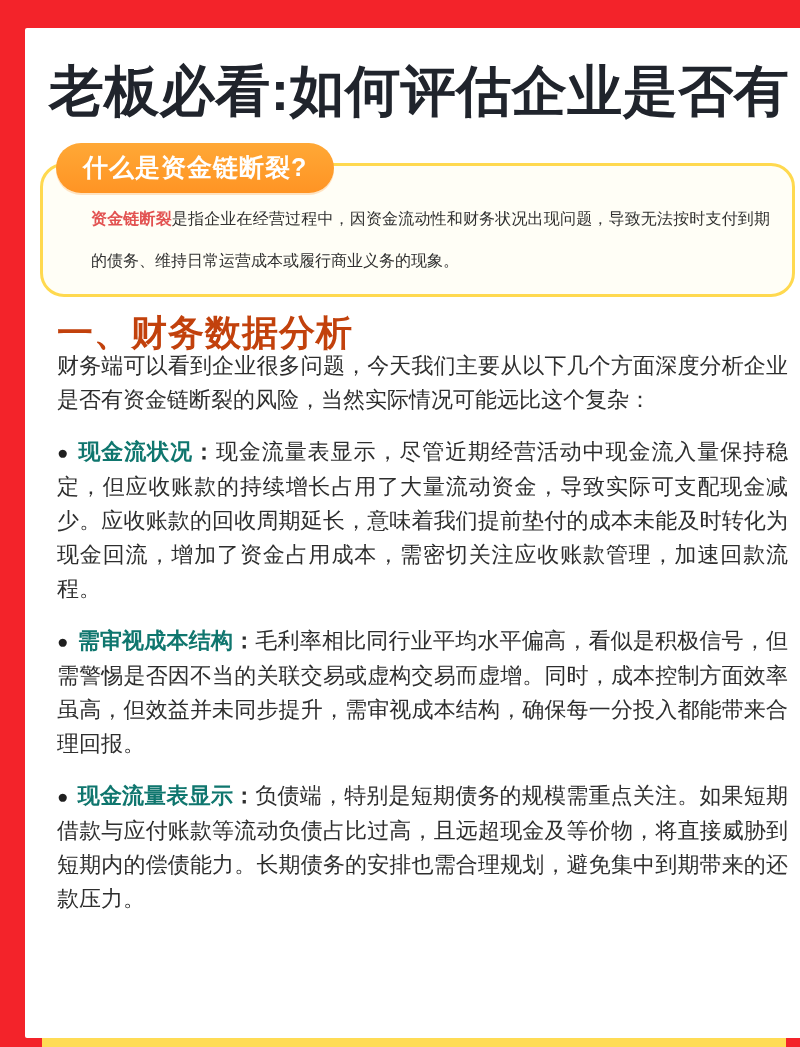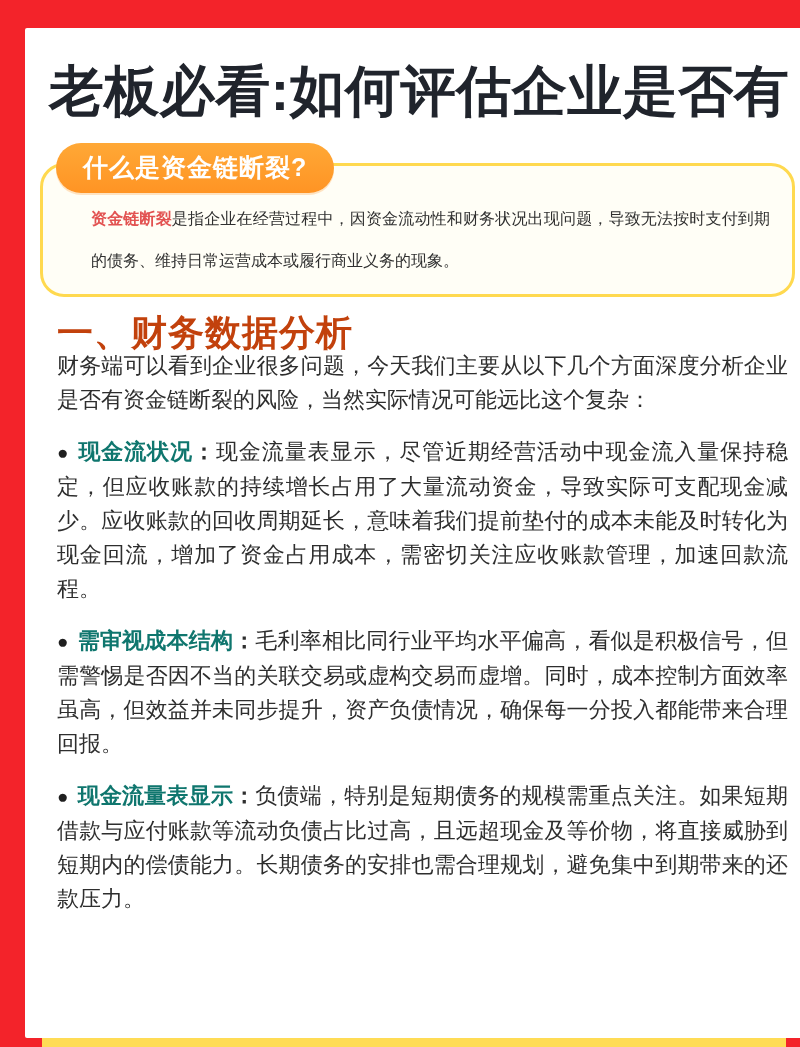--- a/index.html
+++ b/index.html
@@ -108,18 +108,18 @@
     <div class="badge">什么是资金链断裂?</div>
     <p class="info-text"><span class="info-hl">资金链断裂</span><span>是指企业在经营过程中，因资金流动性和财务状况出现问题，导致无法按时支付到期的债务、维持日常运营成本或履行商业义务的现象。</span></p>
   </div>
 
   <div class="content">
     <h2 class="section-heading">一、财务数据分析</h2>
     <p class="intro">财务端可以看到企业很多问题，今天我们主要从以下几个方面深度分析企业是否有资金链断裂的风险，当然实际情况可能远比这个复杂：</p>
 
     <p class="bullet"><span class="marker">●</span><span class="kw">现金流状况</span><span class="sep">：</span><span>现金流量表显示，尽管近期经营活动中现金流入量保持稳定，但应收账款的持续增长占用了大量流动资金，导致实际可支配现金减少。应收账款的回收周期延长，意味着我们提前垫付的成本未能及时转化为现金回流，增加了资金占用成本，需密切关注应收账款管理，加速回款流程。</span></p>
 
-    <p class="bullet"><span class="marker">●</span><span class="kw">需审视成本结构</span><span class="sep">：</span><span>毛利率相比同行业平均水平偏高，看似是积极信号，但需警惕是否因不当的关联交易或虚构交易而虚增。同时，成本控制方面效率虽高，但效益并未同步提升，资产负债情况，确保每一分投入都能带来合理回报。</span></p>
+    <p class="bullet"><span class="marker">●</span><span class="kw">需审视成本结构</span><span class="sep">：</span><span>毛利率相比同行业平均水平偏高，看似是积极信号，但需警惕是否因不当的关联交易或虚构交易而虚增。同时，成本控制方面效率虽高，但效益并未同步提升，需审视成本结构，确保每一分投入都能带来合理回报。</span></p>
 
     <p class="bullet"><span class="marker">●</span><span class="kw">现金流量表显示</span><span class="sep">：</span><span>负债端，特别是短期债务的规模需重点关注。如果短期借款与应付账款等流动负债占比过高，且远超现金及等价物，将直接威胁到短期内的偿债能力。长期债务的安排也需合理规划，避免集中到期带来的还款压力。</span></p>
   </div>
 
 </div>
 
 </body></html>

